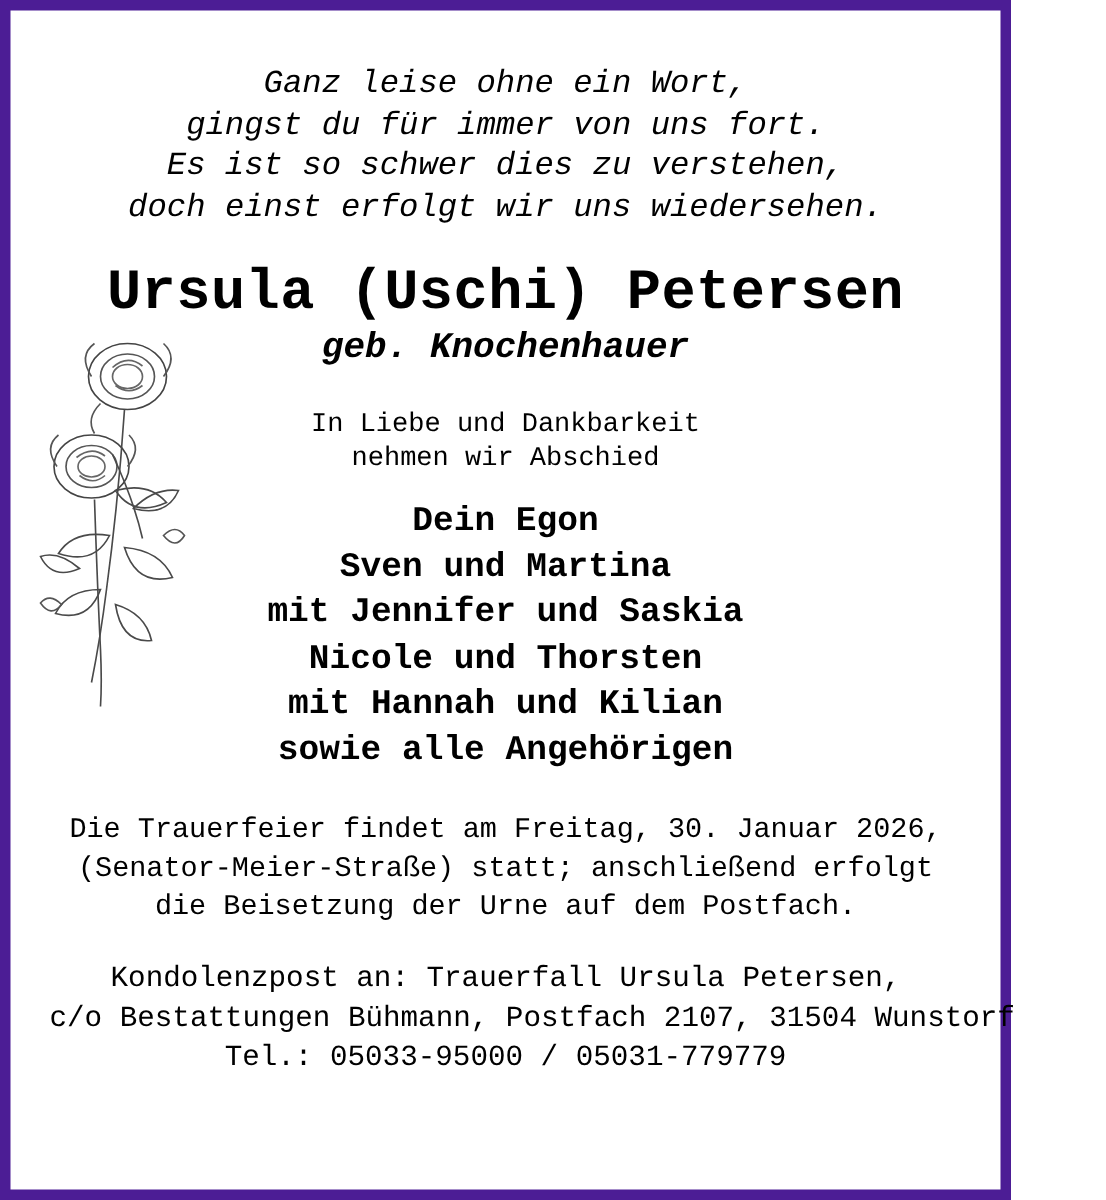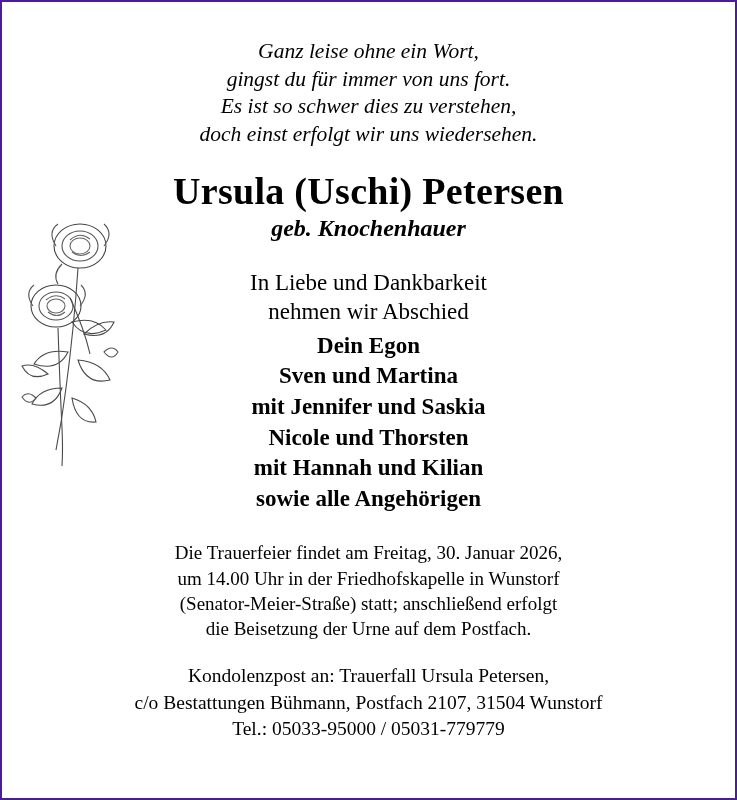--- a/index.html
+++ b/index.html
@@ -10,26 +10,27 @@
   body {
     width: 737px;
     height: 800px;
     font-family: "Liberation Serif", serif;
     color: #000000;
     overflow: hidden;
   }
   .notice {
     position: relative;
     box-sizing: border-box;
-    width: 737px;
+    width: 674px;
     height: 800px;
     background: #ffffff;
-    border: 2px solid #4c1d95;
+    border: 7px solid #4c1d95;
     padding: 20px 26px 14px 26px;
     text-align: center;
+    font-family: Liberation Mono, monospace;
   }
   .poem {
     font-style: italic;
     font-size: 21.5px;
     line-height: 1.29;
     margin-top: 16px;
     margin-bottom: 2px;
   }
   .poem div { white-space: nowrap; }
 
@@ -50,29 +51,29 @@
   .dates {
     font-size: 24px;
     margin-top: 8px;
     margin-bottom: 10px;
     white-space: nowrap;
   }
   .dates .sym { font-size: 23px; }
   .dates .gap { display: inline-block; width: 20px; }
 
   .intro {
-    font-size: 23px;
+    font-size: 18px;
     line-height: 1.28;
     margin-top: 26px;
   }
   .family {
     font-size: 23px;
     font-weight: bold;
     line-height: 1.33;
-    margin-top: 4px;
+    margin-top: 14px;
   }
   .family div { white-space: nowrap; }
 
   .ceremony {
     font-size: 19px;
     line-height: 1.33;
     margin-top: 26px;
   }
   .ceremony div { white-space: nowrap; }
 
@@ -158,21 +159,20 @@
     <div>Dein Egon</div>
     <div>Sven und Martina</div>
     <div>mit Jennifer und Saskia</div>
     <div>Nicole und Thorsten</div>
     <div>mit Hannah und Kilian</div>
     <div>sowie alle Angehörigen</div>
   </div>
 
   <div class="ceremony">
     <div>Die Trauerfeier findet am Freitag, 30. Januar 2026,</div>
-    <div>um 14.00 Uhr in der Friedhofskapelle in Wunstorf</div>
     <div>(Senator-Meier-Straße) statt; anschließend erfolgt</div>
     <div>die Beisetzung der Urne auf dem Postfach.</div>
   </div>
 
   <div class="contact">
     <div>Kondolenzpost an: Trauerfall Ursula Petersen,</div>
     <div>c/o Bestattungen Bühmann,  Postfach 2107,  31504 Wunstorf</div>
     <div>Tel.: 05033-95000 / 05031-779779</div>
   </div>
 

